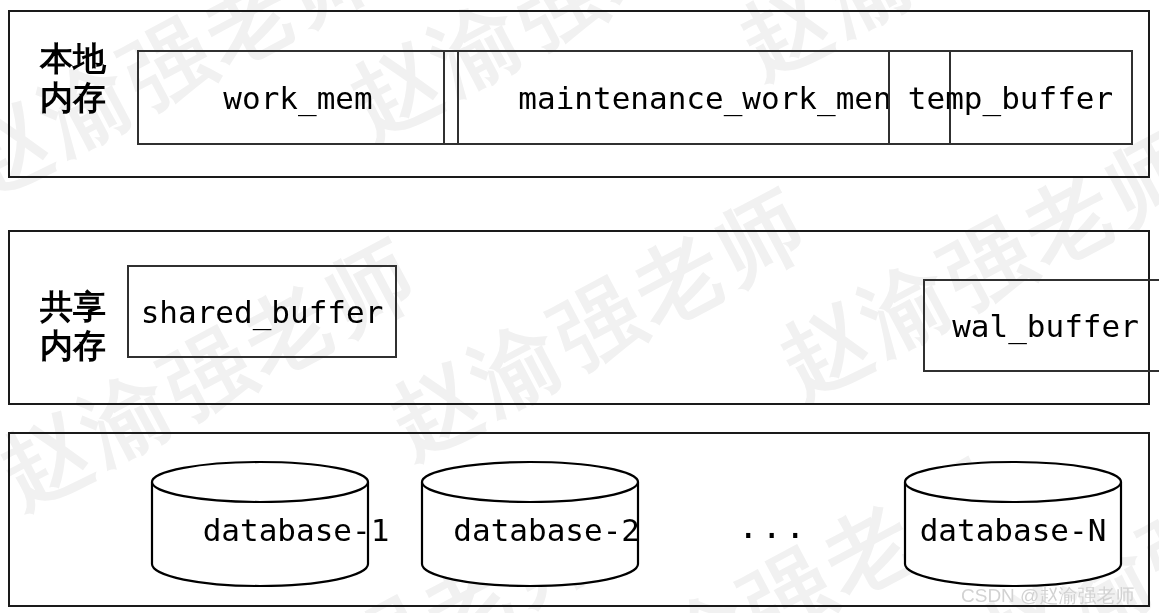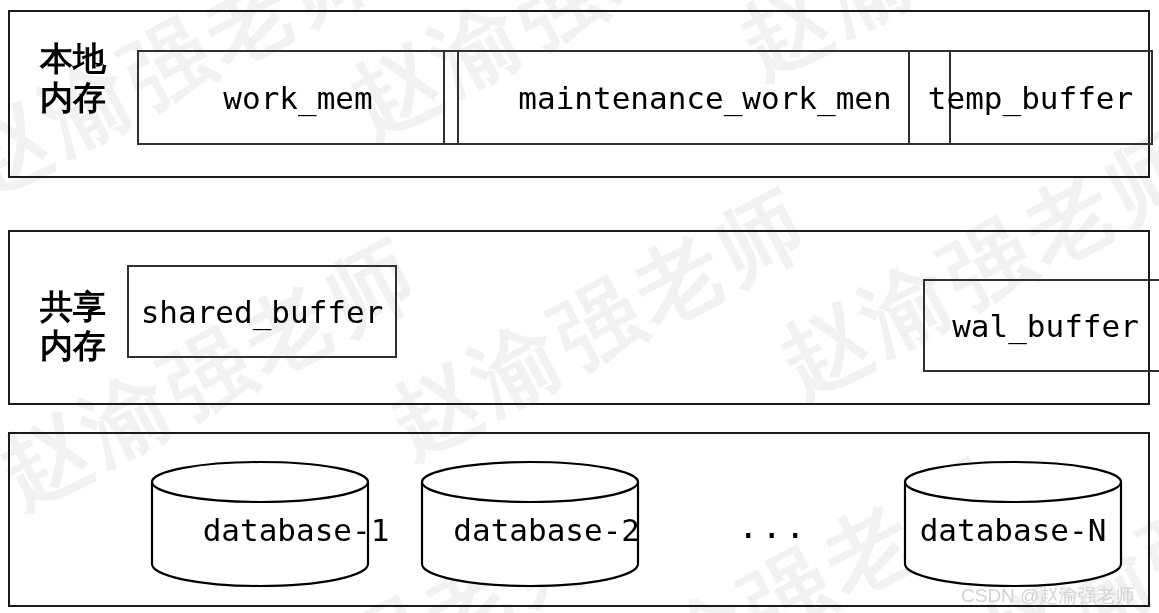--- a/index.html
+++ b/index.html
@@ -141,21 +141,21 @@
 内存</div>
 
   <div class="param-box" style="left:137px; top:50px; width:322px; height:95px;">
     <span>work_mem</span>
   </div>
 
   <div class="param-box" style="left:443px; top:50px; width:508px; height:95px;padding-left:16px;">
     <span>maintenance_work_men</span>
   </div>
 
-  <div class="param-box" style="left:908px; top:50px; width:245px; height:95px;">
+  <div class="param-box" style="left:888px; top:50px; width:245px; height:95px;">
     <span>temp_buffer</span>
   </div>
 
   <div class="panel" style="left:8px; top:230px; width:1142px; height:175px;"></div>
 
   <div class="panel-label" style="left:14px; top:272px; width:118px;margin-top:16px;">共享
 内存</div>
 
   <div class="param-box" style="left:127px; top:265px; width:270px; height:93px;">
     <span>shared_buffer</span>

